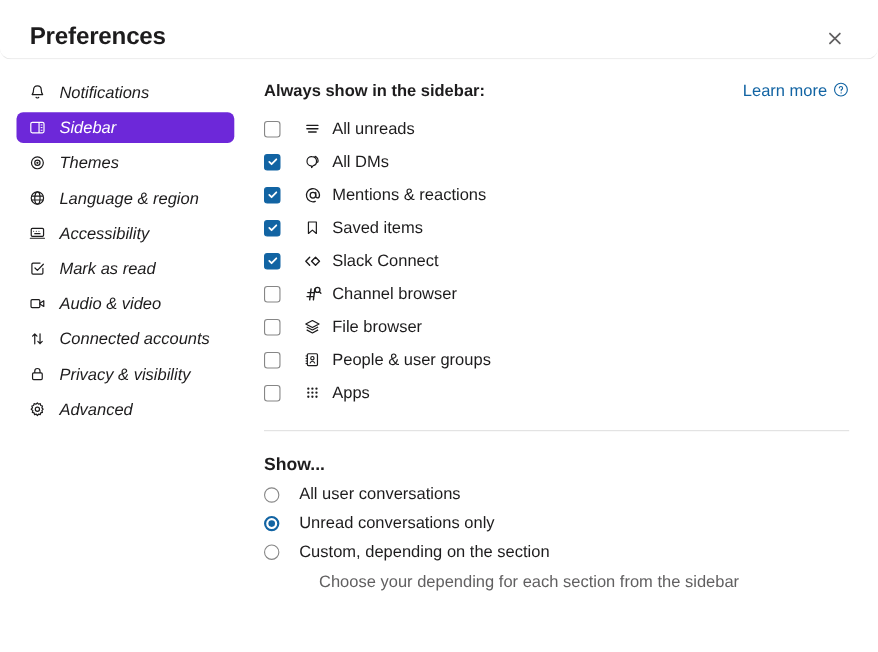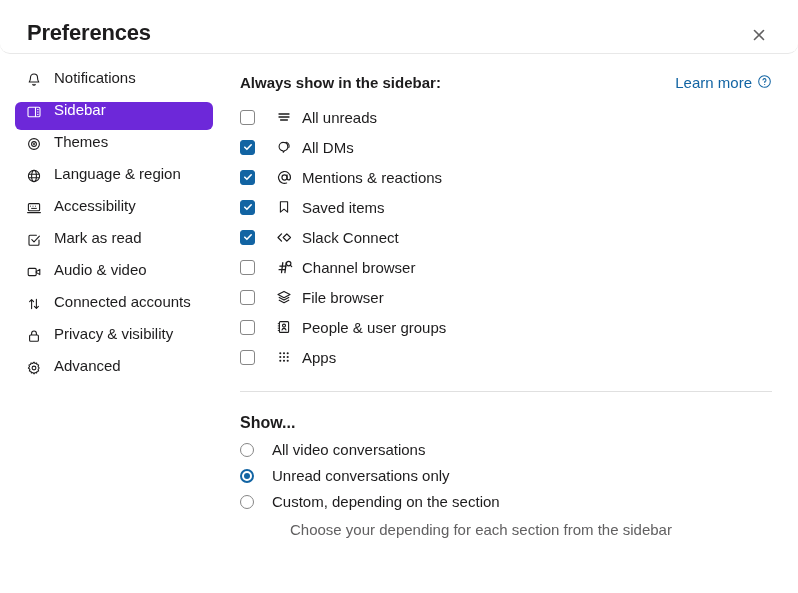--- a/index.html
+++ b/index.html
@@ -55,26 +55,28 @@
 
   
   .nav {
     width: 228px;
     flex: 0 0 228px;
     padding-top: 16px;
     box-sizing: border-box;
   }
   .nav-item {
     display: flex;
+    align-items: center;
     height: 28px;
     margin: 0 15px 4px 15px;
     padding-left: 9px;
     border-radius: 6px;
     cursor: pointer;
     box-sizing: border-box;
+    font-style: italic;
   }
   .nav-item .nav-icon {
     width: 20px;
     height: 20px;
     flex: 0 0 20px;
     display: flex;
     align-items: center;
     justify-content: center;
     color: #1d1c1d;
   }
@@ -506,21 +508,21 @@
 
     </div>
 
     <div class="divider"></div>
 
     <div>
       <div class="show-title">Show...</div>
 
       <div class="radio-row">
         <span class="radio"></span>
-        <span class="radio-label">All video conversations</span>
+        <span class="radio-label">All user conversations</span>
       </div>
 
       <div class="radio-row">
         <span class="radio selected">
             <span class="dot"></span>
           </span>
         <span class="radio-label">Unread conversations only</span>
       </div>
 
       <div class="radio-row">

